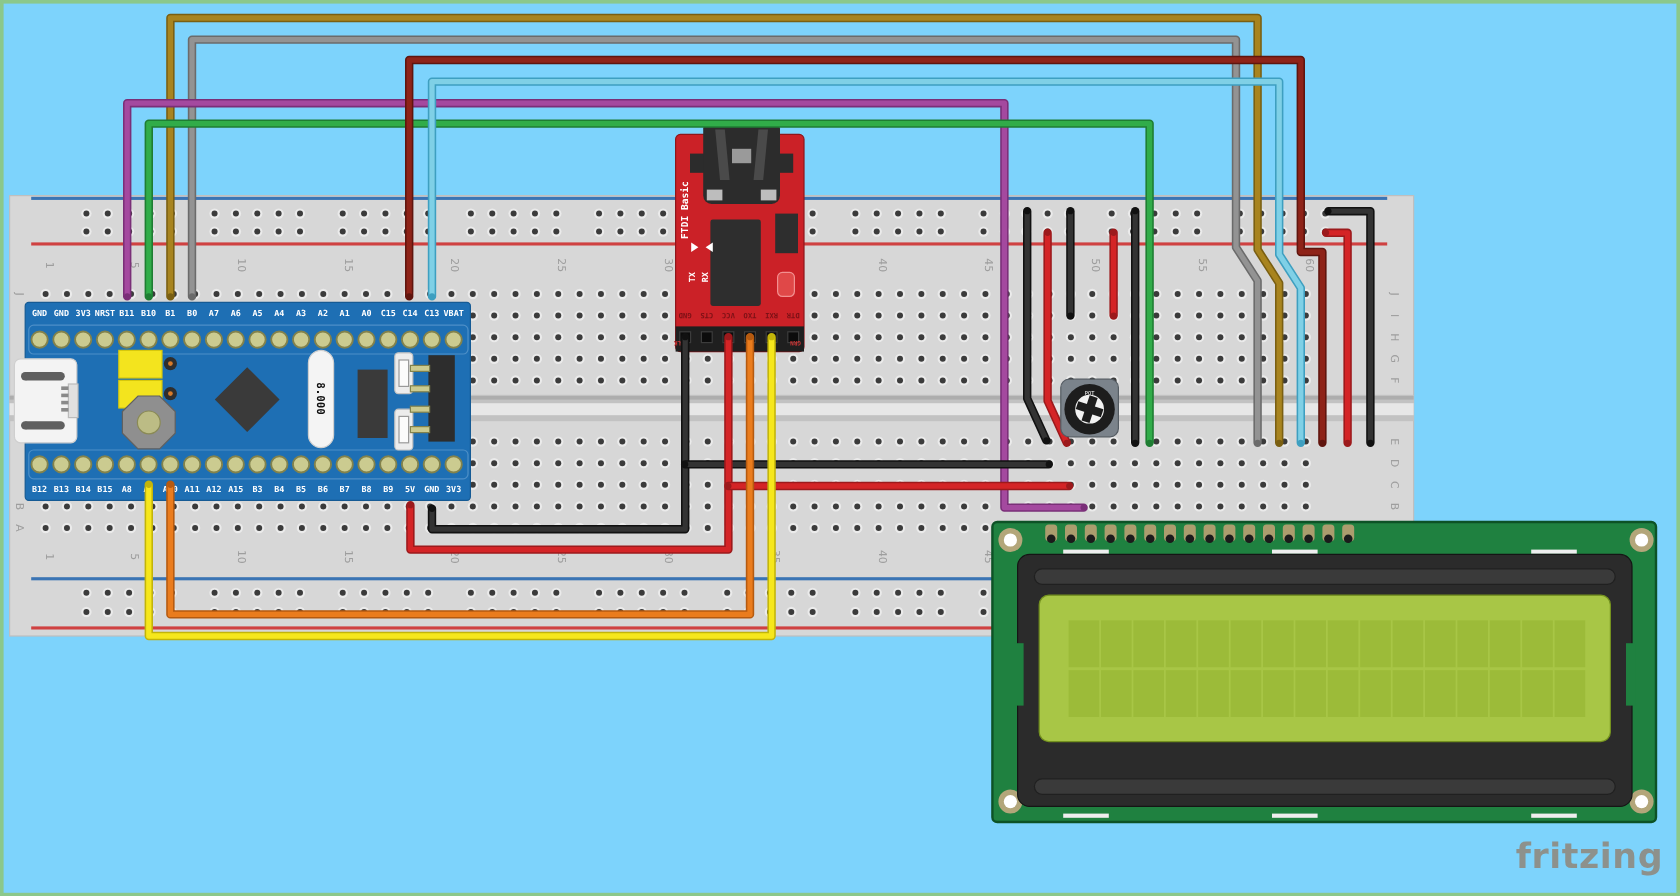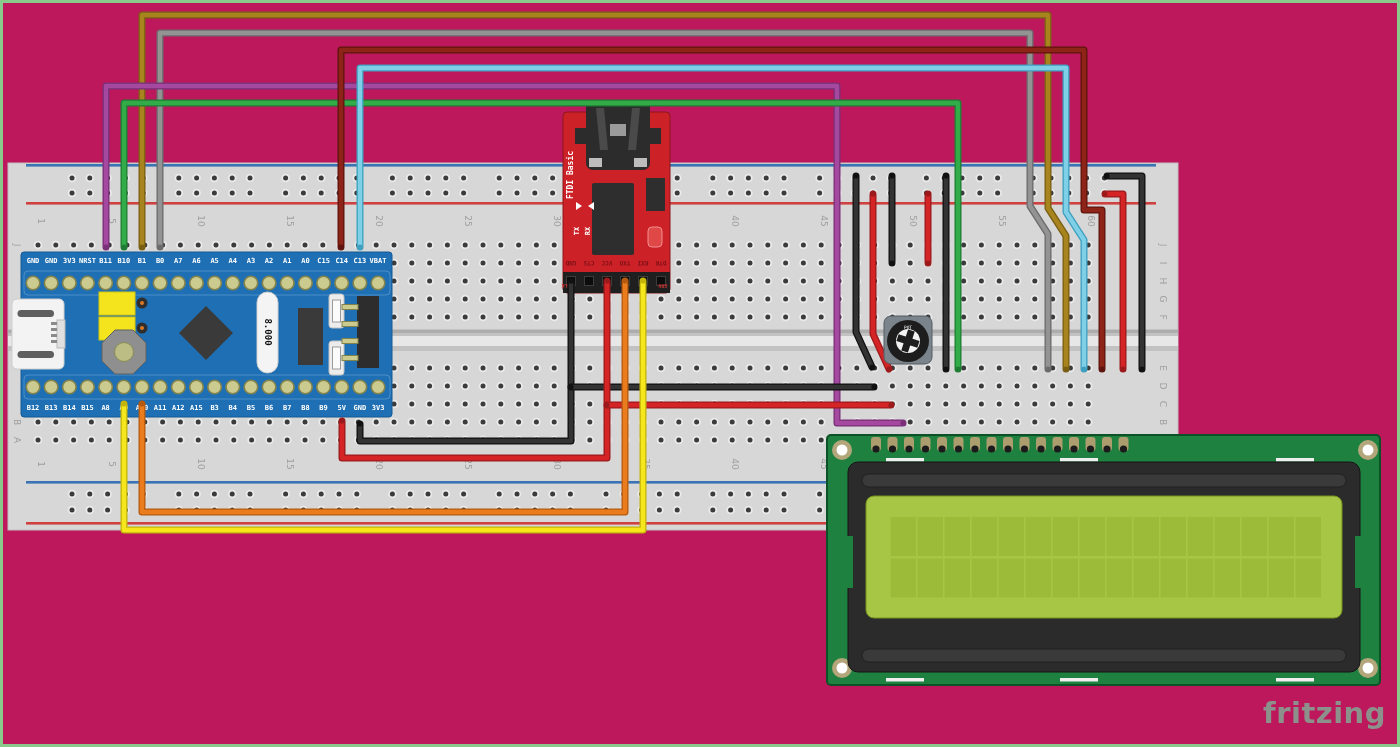--- a/index.html
+++ b/index.html
@@ -1,16 +1,16 @@
 <!DOCTYPE html>
 <html><head>
 <meta charset="utf-8">
 <style>
   html,body{margin:0;padding:0;background:#ffffff;}
-  #stage{position:relative;width:1400px;height:747px;background:#be185d;overflow:hidden;}
+  #stage{position:relative;width:1400px;height:747px;background:#7dd3fc;overflow:hidden;}
   svg{display:block;}
   text{font-family:"DejaVu Sans Mono", monospace;}
   .num{font-family:"DejaVu Sans", sans-serif;fill:#9e9e9e;font-size:9px;}
 </style>
 </head>
 <body>
 
 <div id="stage">
 <svg id="scene" width="1400" height="747" viewBox="0 0 1400 747">
   <g id="g-breadboard">

